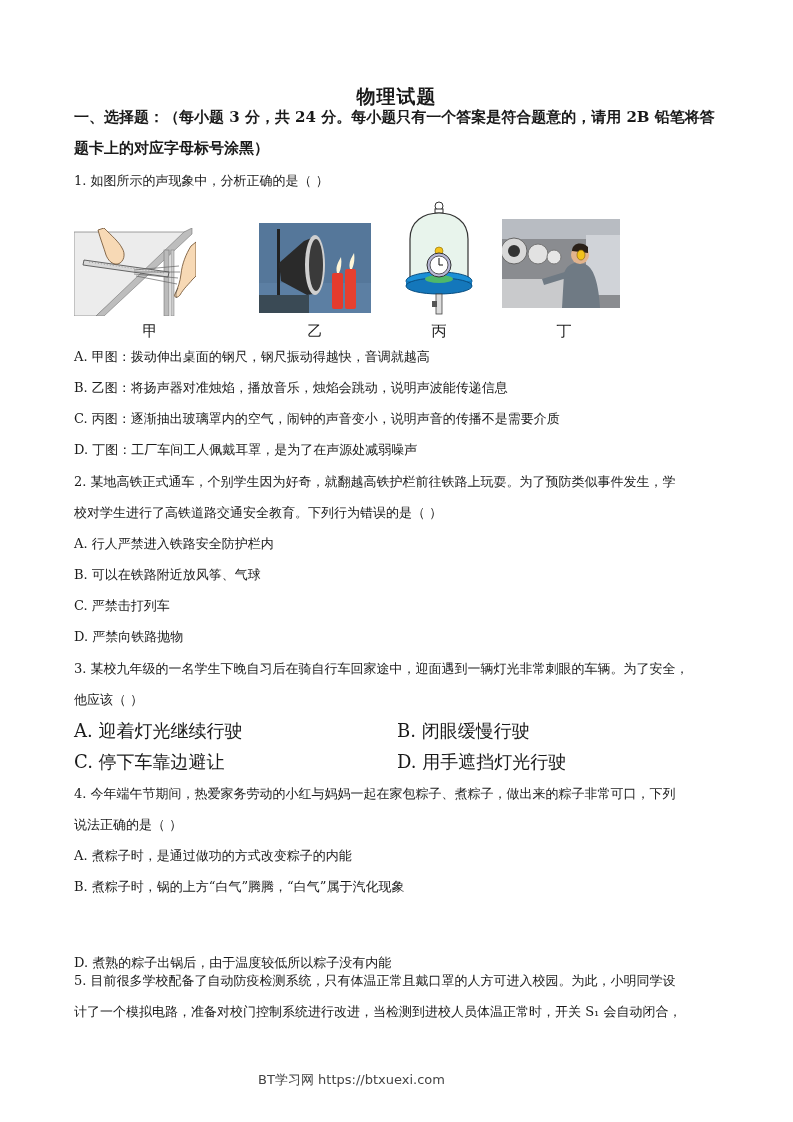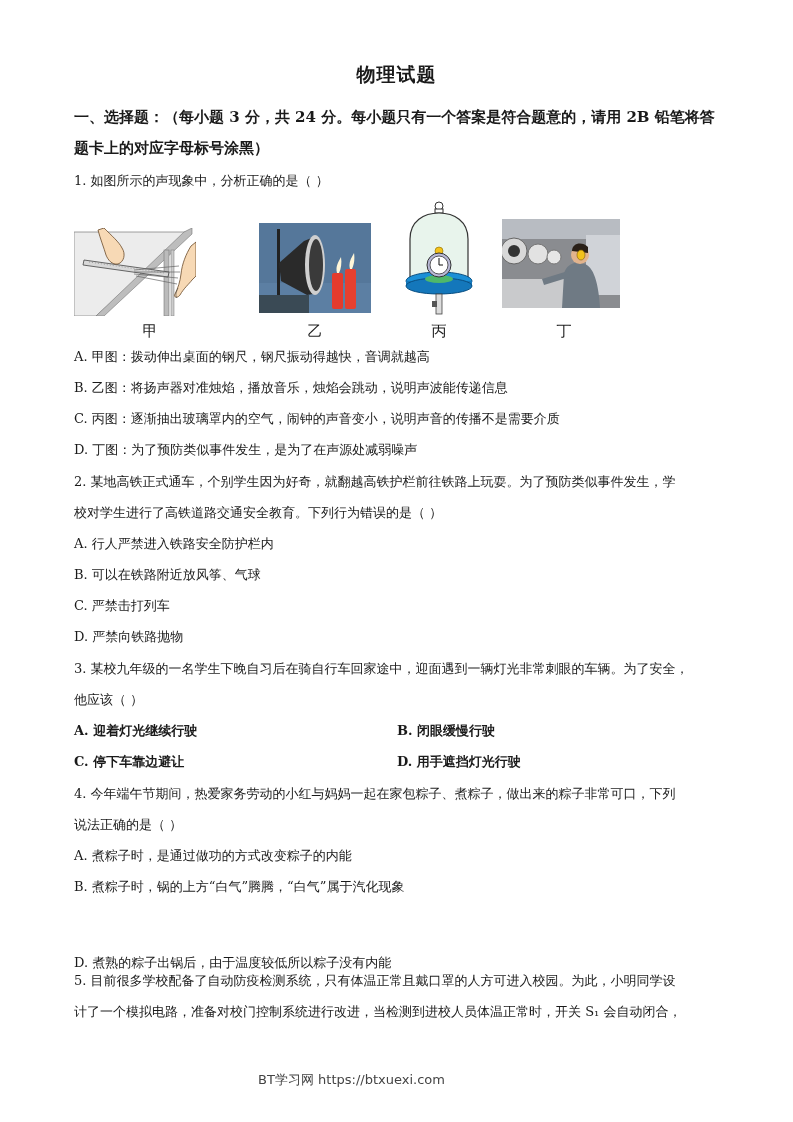--- a/index.html
+++ b/index.html
@@ -1,22 +1,22 @@
 <!DOCTYPE html>
 <html><head>
 <meta charset="utf-8">
 <style>
   * { box-sizing: border-box; margin: 0; padding: 0; }
   html, body { width: 793px; height: 1122px; background: #ffffff; }
   body { position: relative; font-family: "DejaVu Serif", "Liberation Serif", serif; color: #1a1a1a; overflow: hidden; }
   .page { position: absolute; left: 0; top: 0; width: 793px; height: 1122px; }
-  .title { position: absolute; top: 62px; left: 0; width: 793px; text-align: center; font-size: 19px; font-weight: bold; letter-spacing: 1px; }
+  .title { position: absolute; top: 84px; left: 0; width: 793px; text-align: center; font-size: 19px; font-weight: bold; letter-spacing: 1px; }
   .section { position: absolute; left: 74px; width: 650px; font-size: 15px; font-weight: bold; line-height: 31px; }
   .line { position: absolute; left: 74px; font-size: 13px; line-height: 18px; white-space: nowrap; }
-  .opt { position: absolute; font-size: 13px; line-height: 18px; white-space: nowrap; font-weight: bold; }
+  .opt { position: absolute; font-size: 18px; line-height: 18px; white-space: nowrap; }
   .fig { position: absolute; }
   .caption { position: absolute; font-size: 15px; text-align: center; width: 40px; }
   .footer { position: absolute; top: 1071px; left: 0; width: 703px; text-align: center; font-family: "DejaVu Sans", "Liberation Sans", sans-serif; font-size: 13px; color: #444; }
 </style>
 </head>
 <body>
 
 <div class="page">
 
   <div class="title">物理试题</div>
@@ -96,21 +96,21 @@
       <path d="M70,32 C70,24 80,22 86,28 L86,34 Z" fill="#2a2018"></path>
       <ellipse cx="79" cy="36" rx="4" ry="5" fill="#f2c21c" stroke="#7a5a00" stroke-width="0.6"></ellipse>
       <path d="M40,60 L66,52 L68,58 L42,66 Z" fill="#6f7a84"></path>
     </svg>
   </div>
   <div class="caption" style="left:544px; top:322px;">丁</div>
 
   <div class="line" style="top:348px;">A. 甲图：拨动伸出桌面的钢尺，钢尺振动得越快，音调就越高</div>
   <div class="line" style="top:379px;">B. 乙图：将扬声器对准烛焰，播放音乐，烛焰会跳动，说明声波能传递信息</div>
   <div class="line" style="top:410px;">C. 丙图：逐渐抽出玻璃罩内的空气，闹钟的声音变小，说明声音的传播不是需要介质</div>
-  <div class="line" style="top:441px;">D. 丁图：为了预防类似事件发生，是为了在声源处减弱噪声</div>
+  <div class="line" style="top:441px;">D. 丁图：工厂车间工人佩戴耳罩，是为了在声源处减弱噪声</div>
 
   <div class="line" style="top:473px;">2. 某地高铁正式通车，个别学生因为好奇，就翻越高铁护栏前往铁路上玩耍。为了预防类似事件发生，学</div>
   <div class="line" style="top:504px;">校对学生进行了高铁道路交通安全教育。下列行为错误的是（    ）</div>
   <div class="line" style="top:535px;">A.  行人严禁进入铁路安全防护栏内</div>
   <div class="line" style="top:566px;">B.  可以在铁路附近放风筝、气球</div>
   <div class="line" style="top:597px;">C.  严禁击打列车</div>
   <div class="line" style="top:628px;">D.  严禁向铁路抛物</div>
 
   <div class="line" style="top:660px;">3. 某校九年级的一名学生下晚自习后在骑自行车回家途中，迎面遇到一辆灯光非常刺眼的车辆。为了安全，</div>
   <div class="line" style="top:691px;">他应该（        ）</div>

